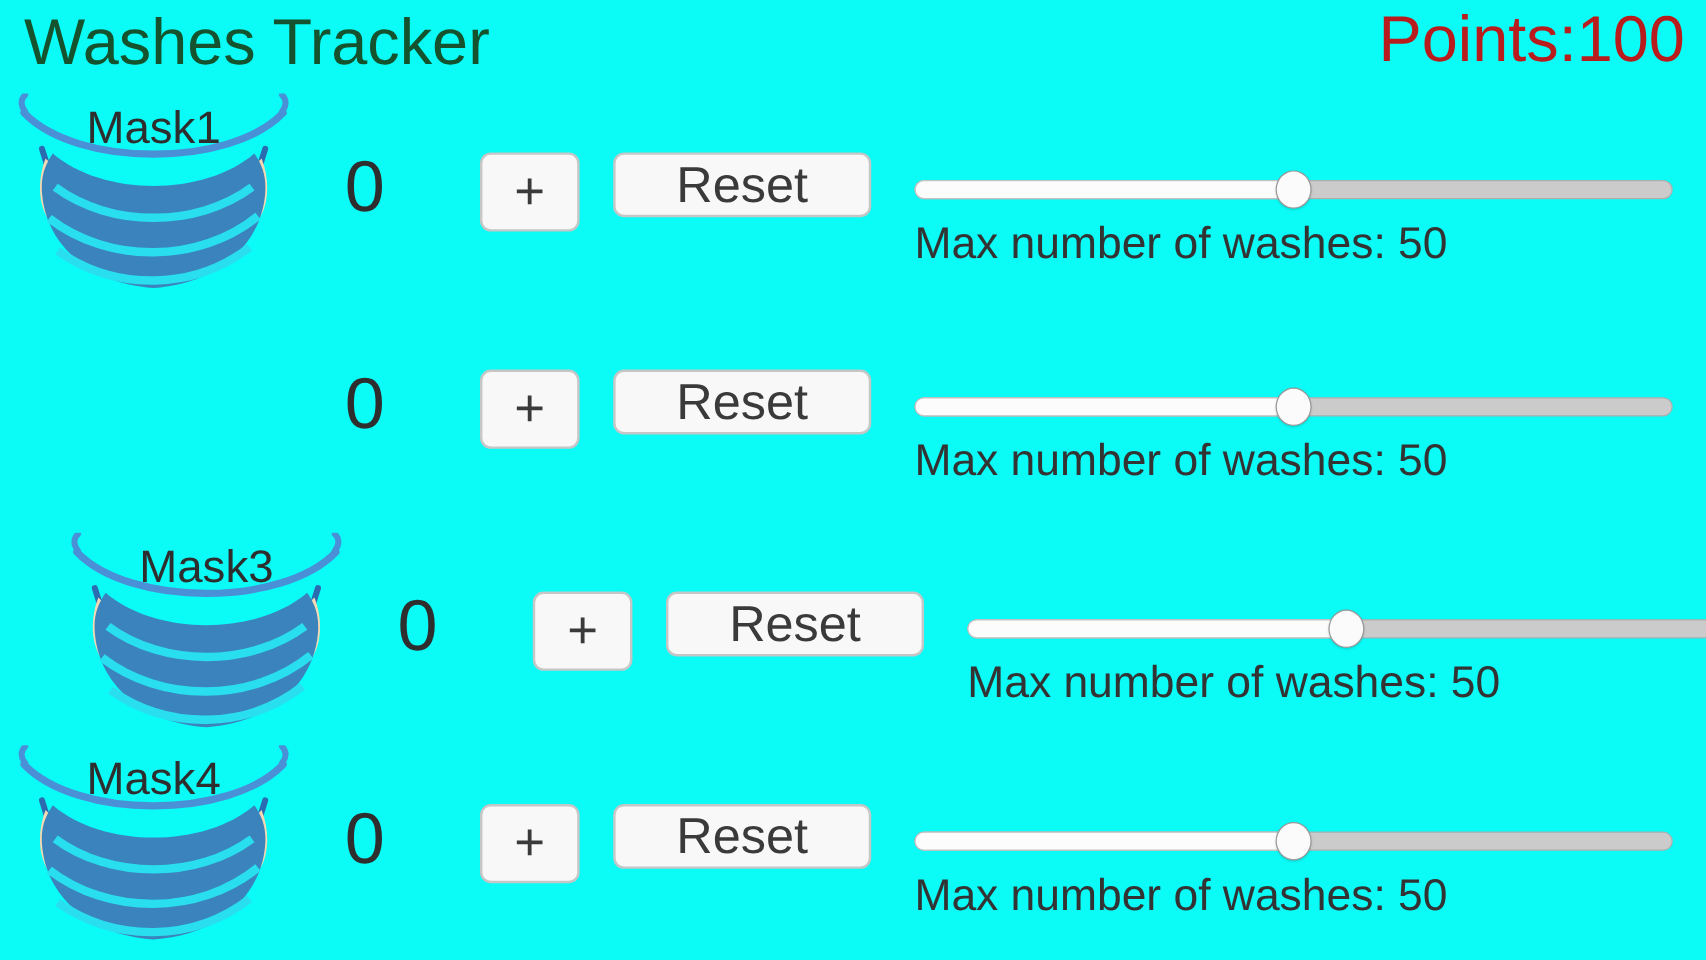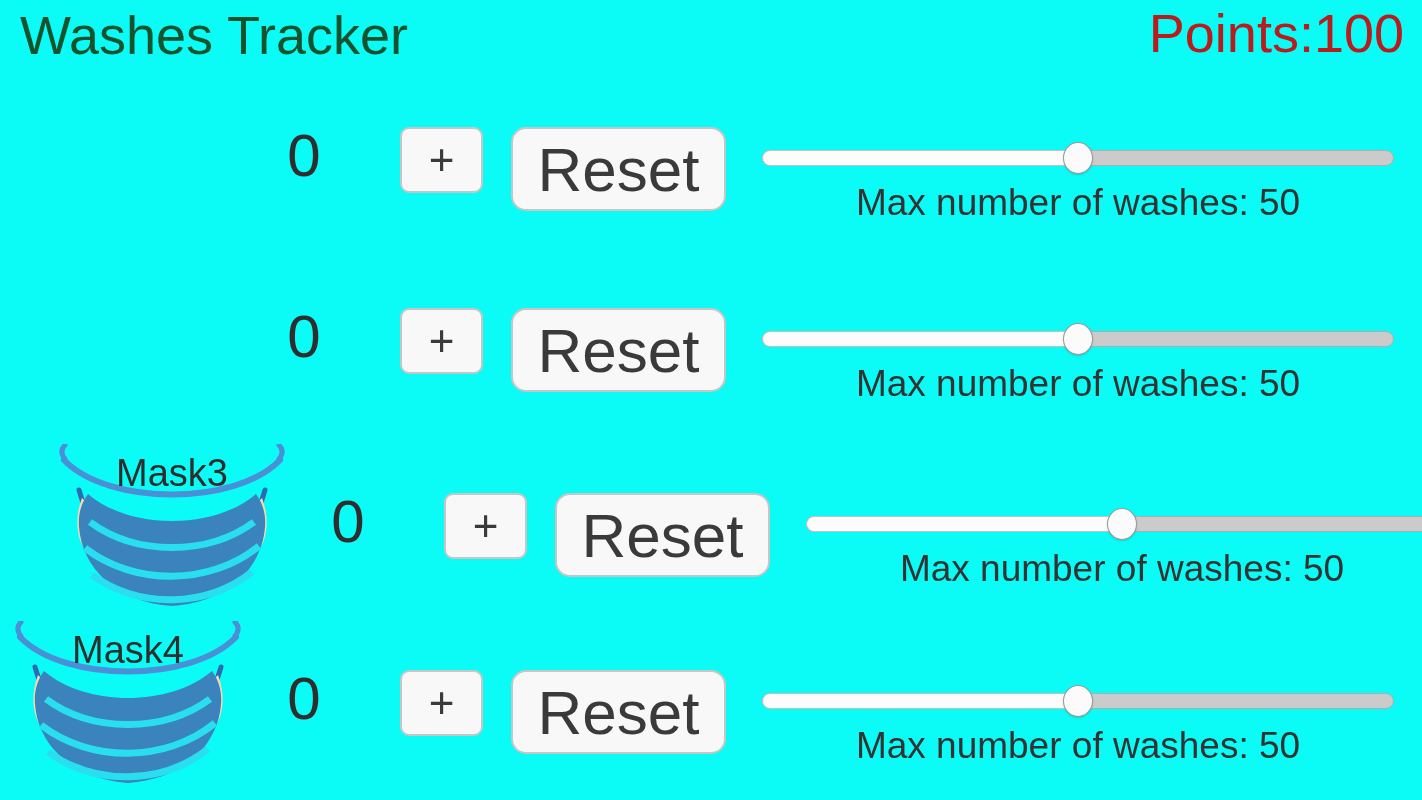--- a/index.html
+++ b/index.html
@@ -42,21 +42,21 @@
     position: absolute;
     background: #f8f8f8;
     border: 2px solid #c6c6c6;
     border-radius: 9px;
     color: #3a3a3a;
     display: flex; align-items: center; justify-content: center;
     cursor: pointer;
     padding: 0;
   }
   .plus-btn { left: 400px; top: 49px; width: 83px; height: 66px; font-size: 44px; }
-  .reset-btn { left: 511px; top: 49px; width: 215px; height: 84px; font-size: 62px; border-radius: 15px; }
+  .reset-btn { left: 511px; top: 49px; width: 215px; height: 54px; font-size: 42px; }
 
   .slider {
     position: absolute; left: 762px; top: 64px; width: 632px; height: 32px;
     cursor: pointer;
   }
   .slider .track {
     position: absolute; left: 0; right: 0; top: 8px; height: 16px;
     background: #cbcbcb; border: 1px solid #adadad; border-radius: 9px;
   }
   .slider .track-fill {
@@ -65,30 +65,46 @@
     border-radius: 9px 0 0 9px;
   }
   .slider .thumb {
     position: absolute; top: 0; left: 50%; margin-left: -15px;
     width: 30px; height: 32px;
     background: #fbfbfb; border: 1px solid #989898; border-radius: 50%;
     box-shadow: 0 1px 2px rgba(0,0,0,0.15);
   }
   .max-label {
     position: absolute; left: 762px; top: 104px; width: 632px;
-    text-align: center; font-size: 37px; color: #333333; white-space: nowrap;
+    font-size: 37px; color: #333333; white-space: nowrap;
   }
 </style>
 </head>
 <body>
 
 <div class="app-title">Washes Tracker</div>
 <div class="points">Points:100</div>
 
 <div class="row row0">
+  <div class="mask-wrap">
+    <svg width="228" height="170" viewBox="0 0 228 170">
+      <path d="M6,16 C50,62 178,62 222,16" stroke="#4a90d6" stroke-width="6" fill="none" stroke-linecap="round"></path>
+      <path d="M7,15 C3,10 3,5 7,1" stroke="#4a90d6" stroke-width="5" fill="none" stroke-linecap="round"></path>
+      <path d="M221,15 C225,10 225,5 221,1" stroke="#4a90d6" stroke-width="5" fill="none" stroke-linecap="round"></path>
+      <path d="M21,46 l5,16" stroke="#2b6cb0" stroke-width="5" stroke-linecap="round"></path>
+      <path d="M207,46 l-5,16" stroke="#2b6cb0" stroke-width="5" stroke-linecap="round"></path>
+      <path d="M24,54 C17,72 18,92 26,104 C32,98 33,76 30,60 Z" fill="#f6d9b2"></path>
+      <path d="M204,54 C211,72 210,92 202,104 C196,98 195,76 198,60 Z" fill="#f6d9b2"></path>
+      <path d="M30,50 C72,86 156,86 198,50 C205,60 208,70 207,83 C204,124 170,158 114,162 C58,158 24,124 21,83 C20,70 23,60 30,50 Z" fill="#3b83bd"></path>
+      <path d="M32,78 C78,112 150,112 196,78" stroke="#29dfef" stroke-width="7" fill="none"></path>
+      <path d="M27,104 C76,142 152,142 201,102" stroke="#29dfef" stroke-width="7" fill="none"></path>
+      <path d="M34,131 C82,165 148,164 194,128" stroke="#29dfef" stroke-width="7" fill="none"></path>
+    </svg>
+    <div class="mask-label">Mask1</div>
+  </div>
   <div class="count">0</div>
   <button class="btn plus-btn">+</button>
   <button class="btn reset-btn">Reset</button>
   <div class="slider">
     <div class="track"></div>
     <div class="track-fill"></div>
     <div class="thumb"></div>
   </div>
   <div class="max-label">Max number of washes: 50</div>
 </div>

